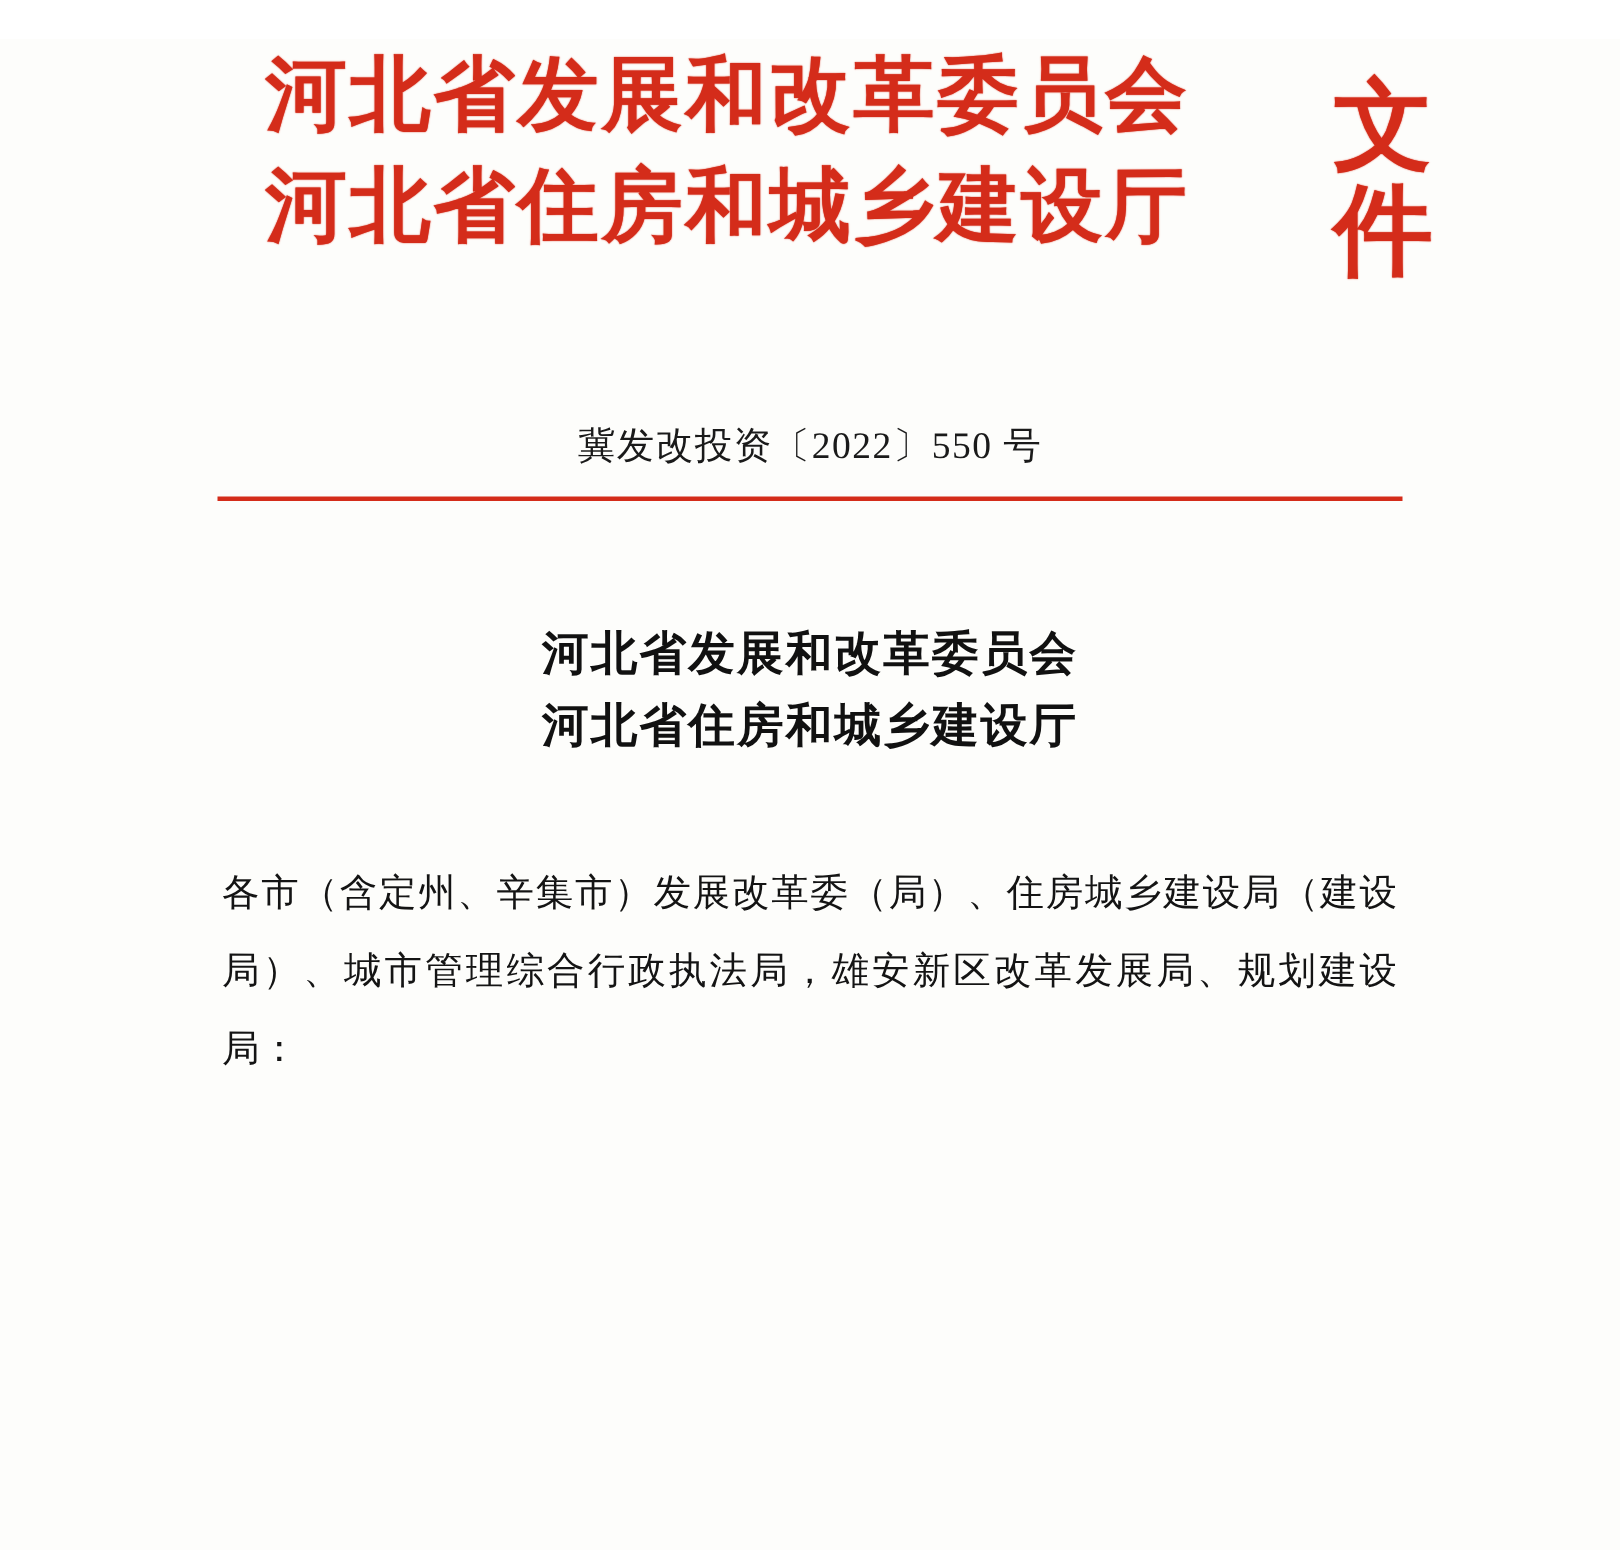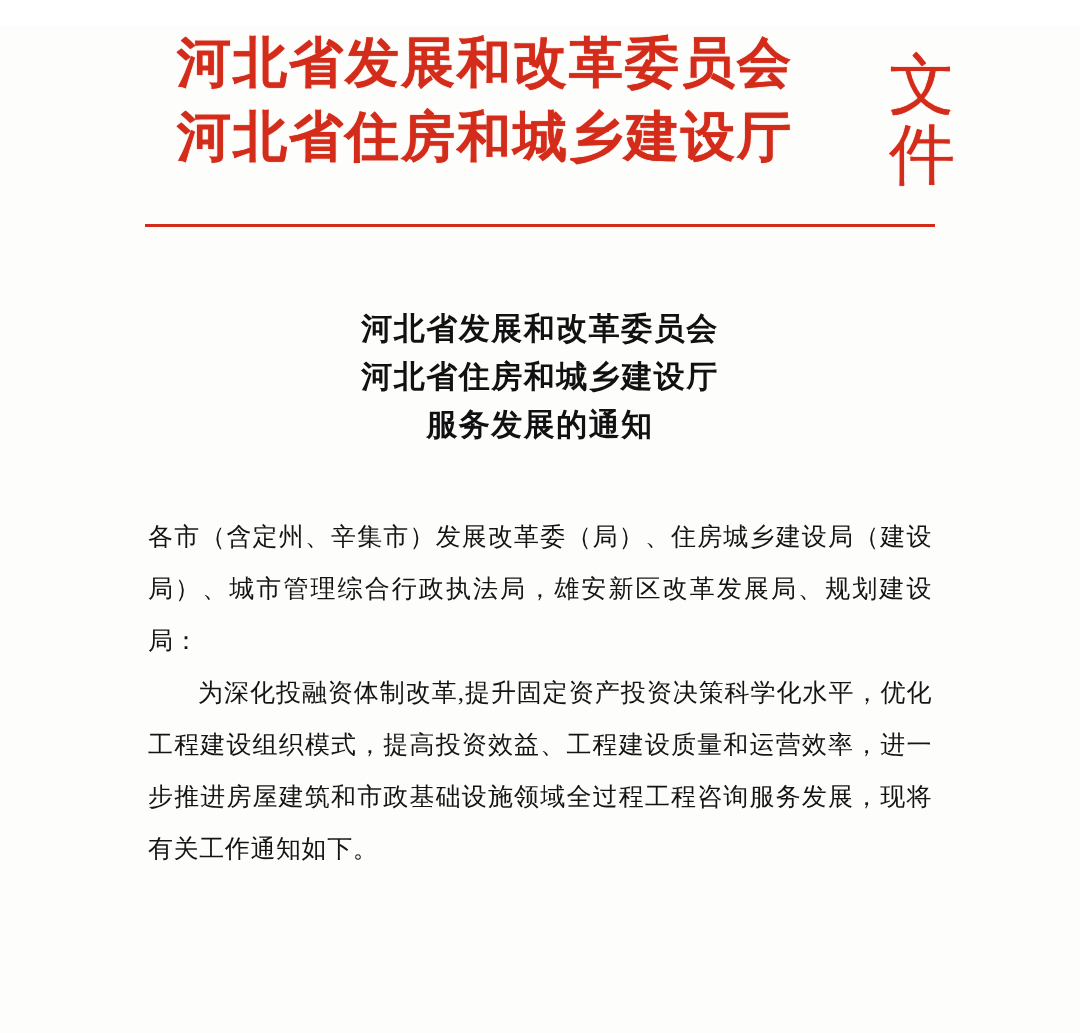--- a/index.html
+++ b/index.html
@@ -43,21 +43,21 @@
     line-height: 74px;
     white-space: nowrap;
     text-shadow: 0 0 1px #d42c1a;
   }
   .lh-wen {
     position: absolute;
     right: 118px;
     top: 24px;
     color: #d42c1a;
     font-family: "Liberation Serif", serif;
-    font-weight: normal;
+    font-weight: bold;
     font-size: 66px;
     line-height: 70px;
     letter-spacing: 0px;
     text-align: center;
     width: 80px;
     text-shadow: 0 0 1px #d42c1a;
   }
 
   
   .docnum {
@@ -112,26 +112,25 @@
 <div class="page">
 
   <div class="letterhead">
     <div class="lh-lines">
       <div class="lh-line">河北省发展和改革委员会</div>
       <div class="lh-line">河北省住房和城乡建设厅</div>
     </div>
     <div class="lh-wen">文件</div>
   </div>
 
+  <div class="docnum">冀发改投资〔2022〕550 号</div>
   <div class="redrule"></div>
 
   <div class="title-block">
     <div class="title-line">河北省发展和改革委员会</div>
     <div class="title-line">河北省住房和城乡建设厅</div>
-    <div class="title-line">服务发展的通知</div>
   </div>
 
   <div class="body-block">
     <div class="para">各市（含定州、辛集市）发展改革委（局）、住房城乡建设局（建设局）、城市管理综合行政执法局，雄安新区改革发展局、规划建设局：</div>
-    <div class="para indent">为深化投融资体制改革,提升固定资产投资决策科学化水平，优化工程建设组织模式，提高投资效益、工程建设质量和运营效率，进一步推进房屋建筑和市政基础设施领域全过程工程咨询服务发展，现将有关工作通知如下。</div>
   </div>
 
 </div>
 
 </body></html>

